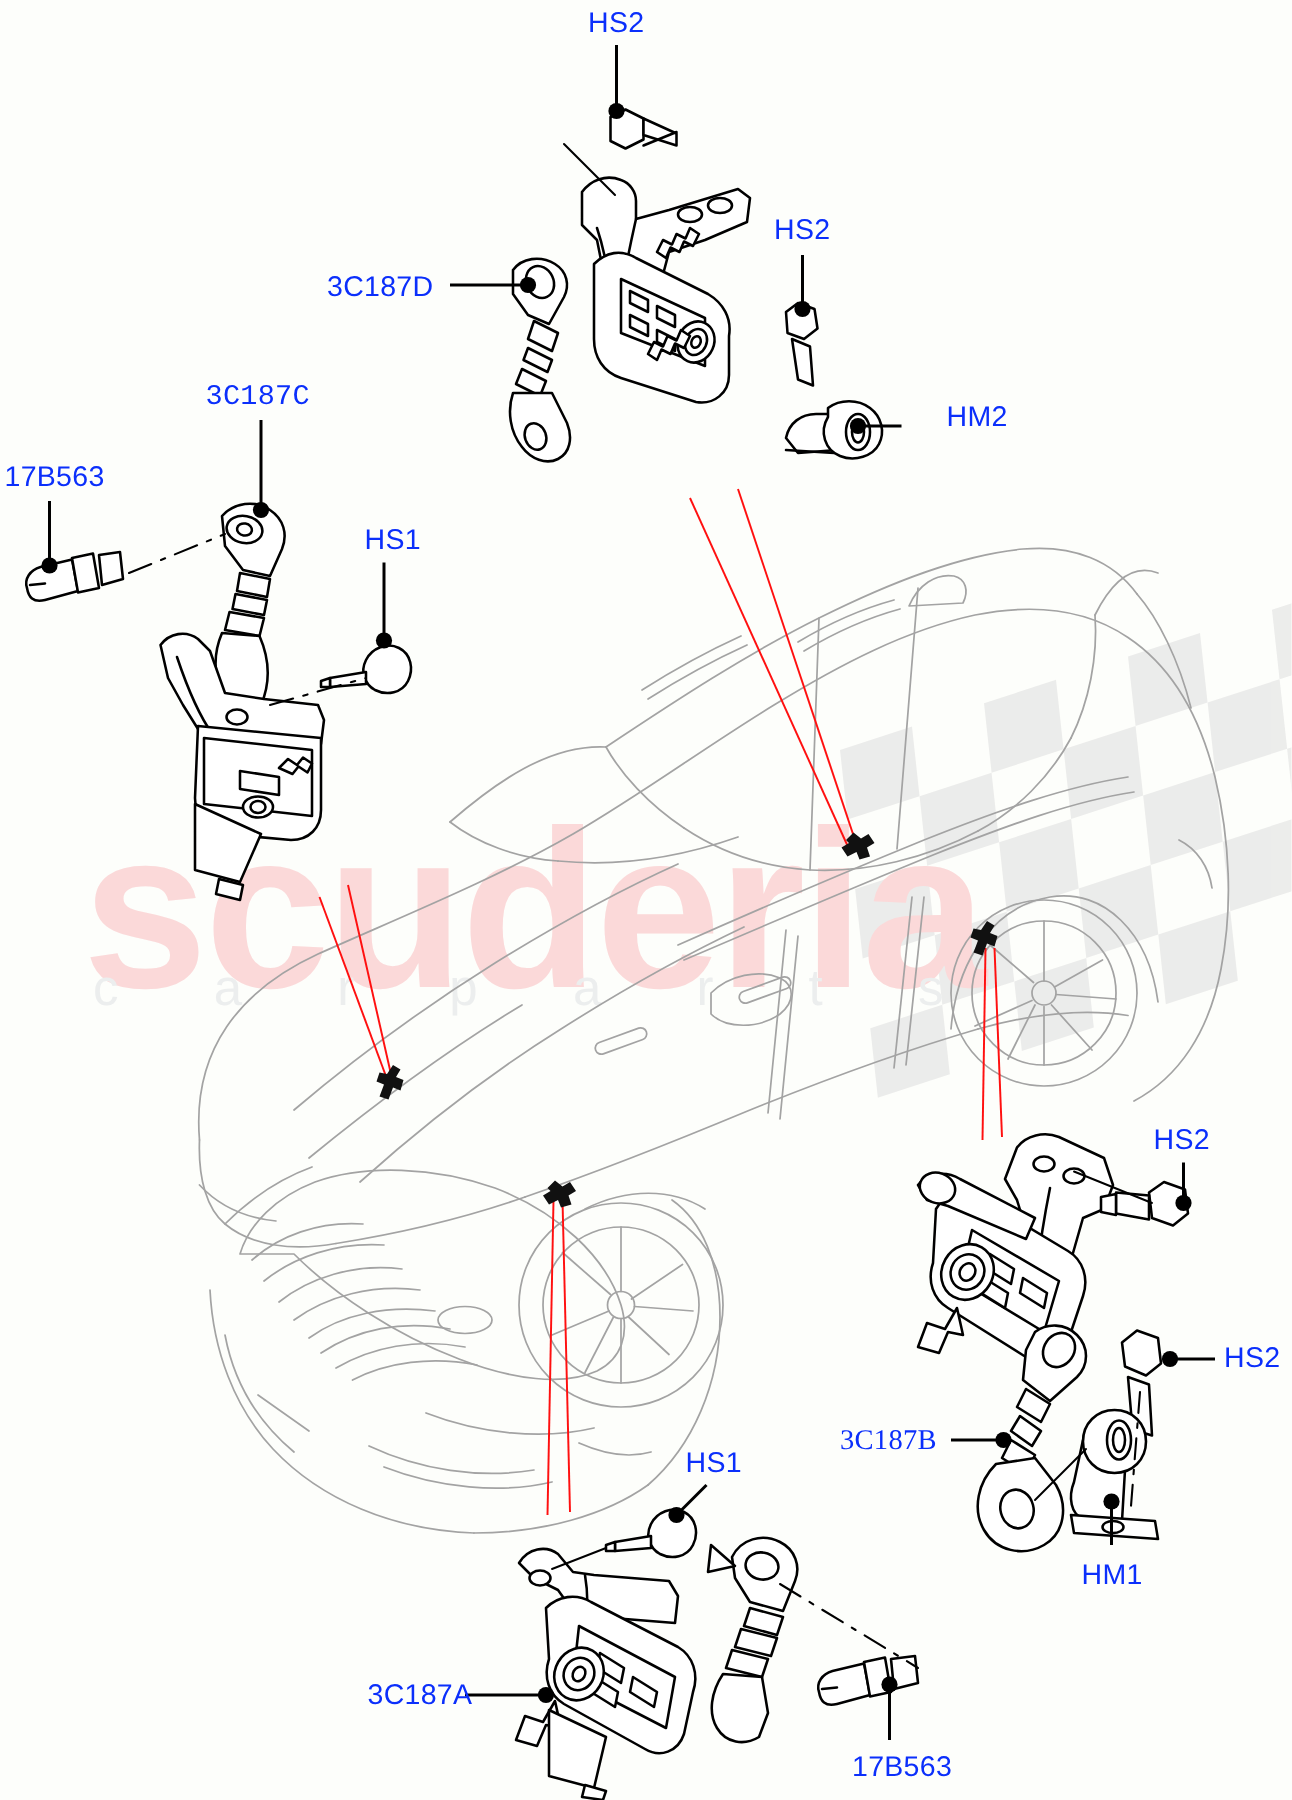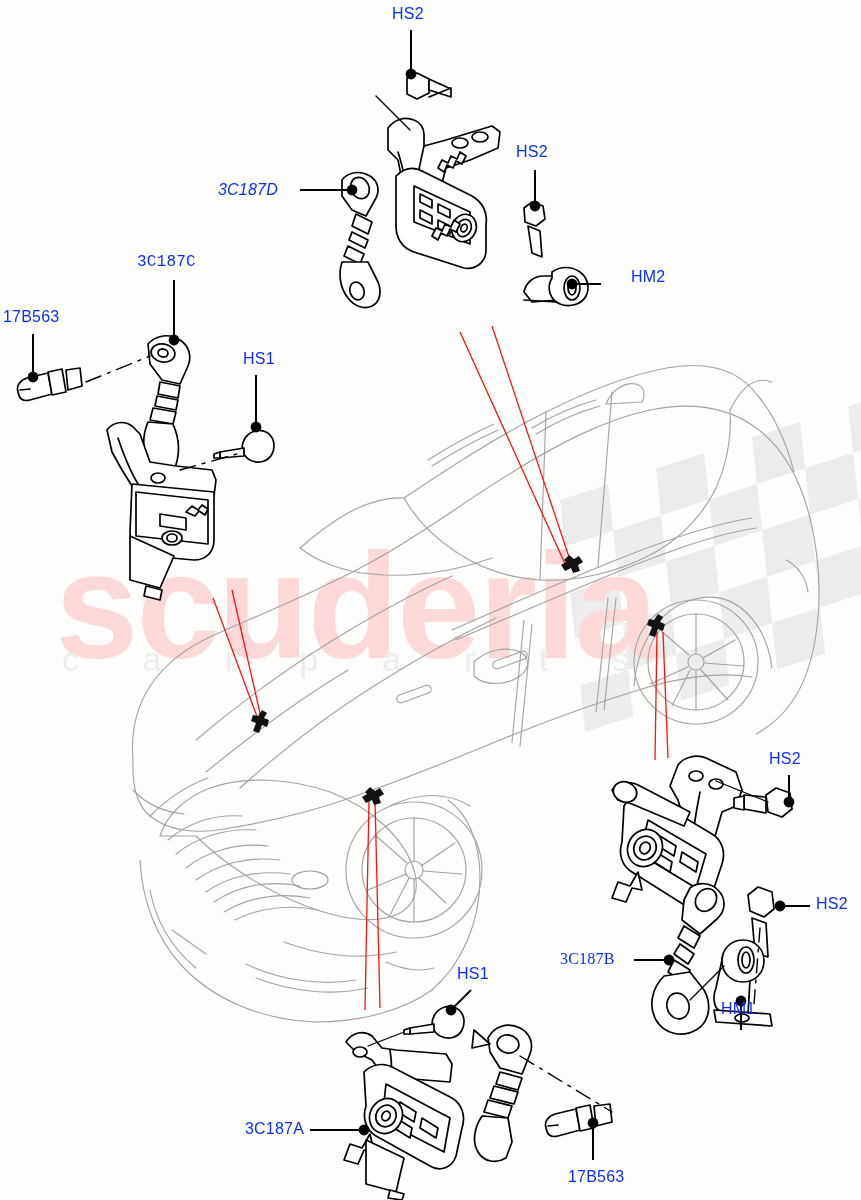--- a/index.html
+++ b/index.html
@@ -8,21 +8,21 @@
     background:#fdfefb;
     font-family:"Liberation Sans", sans-serif;
     overflow:hidden;
     position:relative;
   }
   #stage{position:absolute;left:0;top:0;width:861px;height:1200px;}
   .layer{position:absolute;left:0;top:0;width:861px;height:1200px;}
   .lbl{
     position:absolute;
     color:#0b2ffb;
-    font-size:16px;
+    font-size:19px;
     font-family:"Liberation Sans", sans-serif;
     white-space:nowrap;
     letter-spacing:0.2px;
     user-select:none;
   }
   .wm-text{
     position:absolute;
     font-family:"Liberation Sans", sans-serif;
     user-select:none;
     pointer-events:none;
@@ -478,27 +478,27 @@
       <circle cx="780" cy="906" r="5.4"></circle>
       <circle cx="669" cy="960" r="5.4"></circle>
       <circle cx="741" cy="1001" r="5.4"></circle>
       <circle cx="451" cy="1010" r="5.4"></circle>
       <circle cx="364" cy="1130" r="5.4"></circle>
       <circle cx="593" cy="1123" r="5.4"></circle>
     </g>
   </svg>
 
   <div class="lbl" style="left:392px;top:5px;">HS2</div>
-  <div class="lbl" style="left:218px;top:181px;font-style:italic;">3C187D</div>
+  <div class="lbl" style="left:218px;top:181px;">3C187D</div>
   <div class="lbl" style="left:516px;top:143px;">HS2</div>
   <div class="lbl" style="left:607px;top:268px;margin-left:24px;">HM2</div>
   <div class="lbl" style="left:137px;top:253px;font-family:Liberation Mono, monospace;">3C187C</div>
   <div class="lbl" style="left:3px;top:308px;">17B563</div>
   <div class="lbl" style="left:243px;top:350px;">HS1</div>
   <div class="lbl" style="left:769px;top:750px;">HS2</div>
   <div class="lbl" style="left:816px;top:895px;">HS2</div>
   <div class="lbl" style="left:560px;top:950px;font-family:Liberation Serif, serif;">3C187B</div>
-  <div class="lbl" style="left:721px;top:1000px;">HM1</div>
+  <div class="lbl" style="left:721px;top:1040px;">HM1</div>
   <div class="lbl" style="left:457px;top:965px;">HS1</div>
   <div class="lbl" style="left:245px;top:1120px;">3C187A</div>
   <div class="lbl" style="left:568px;top:1168px;">17B563</div>
 
 </div>
 
 </body></html>

